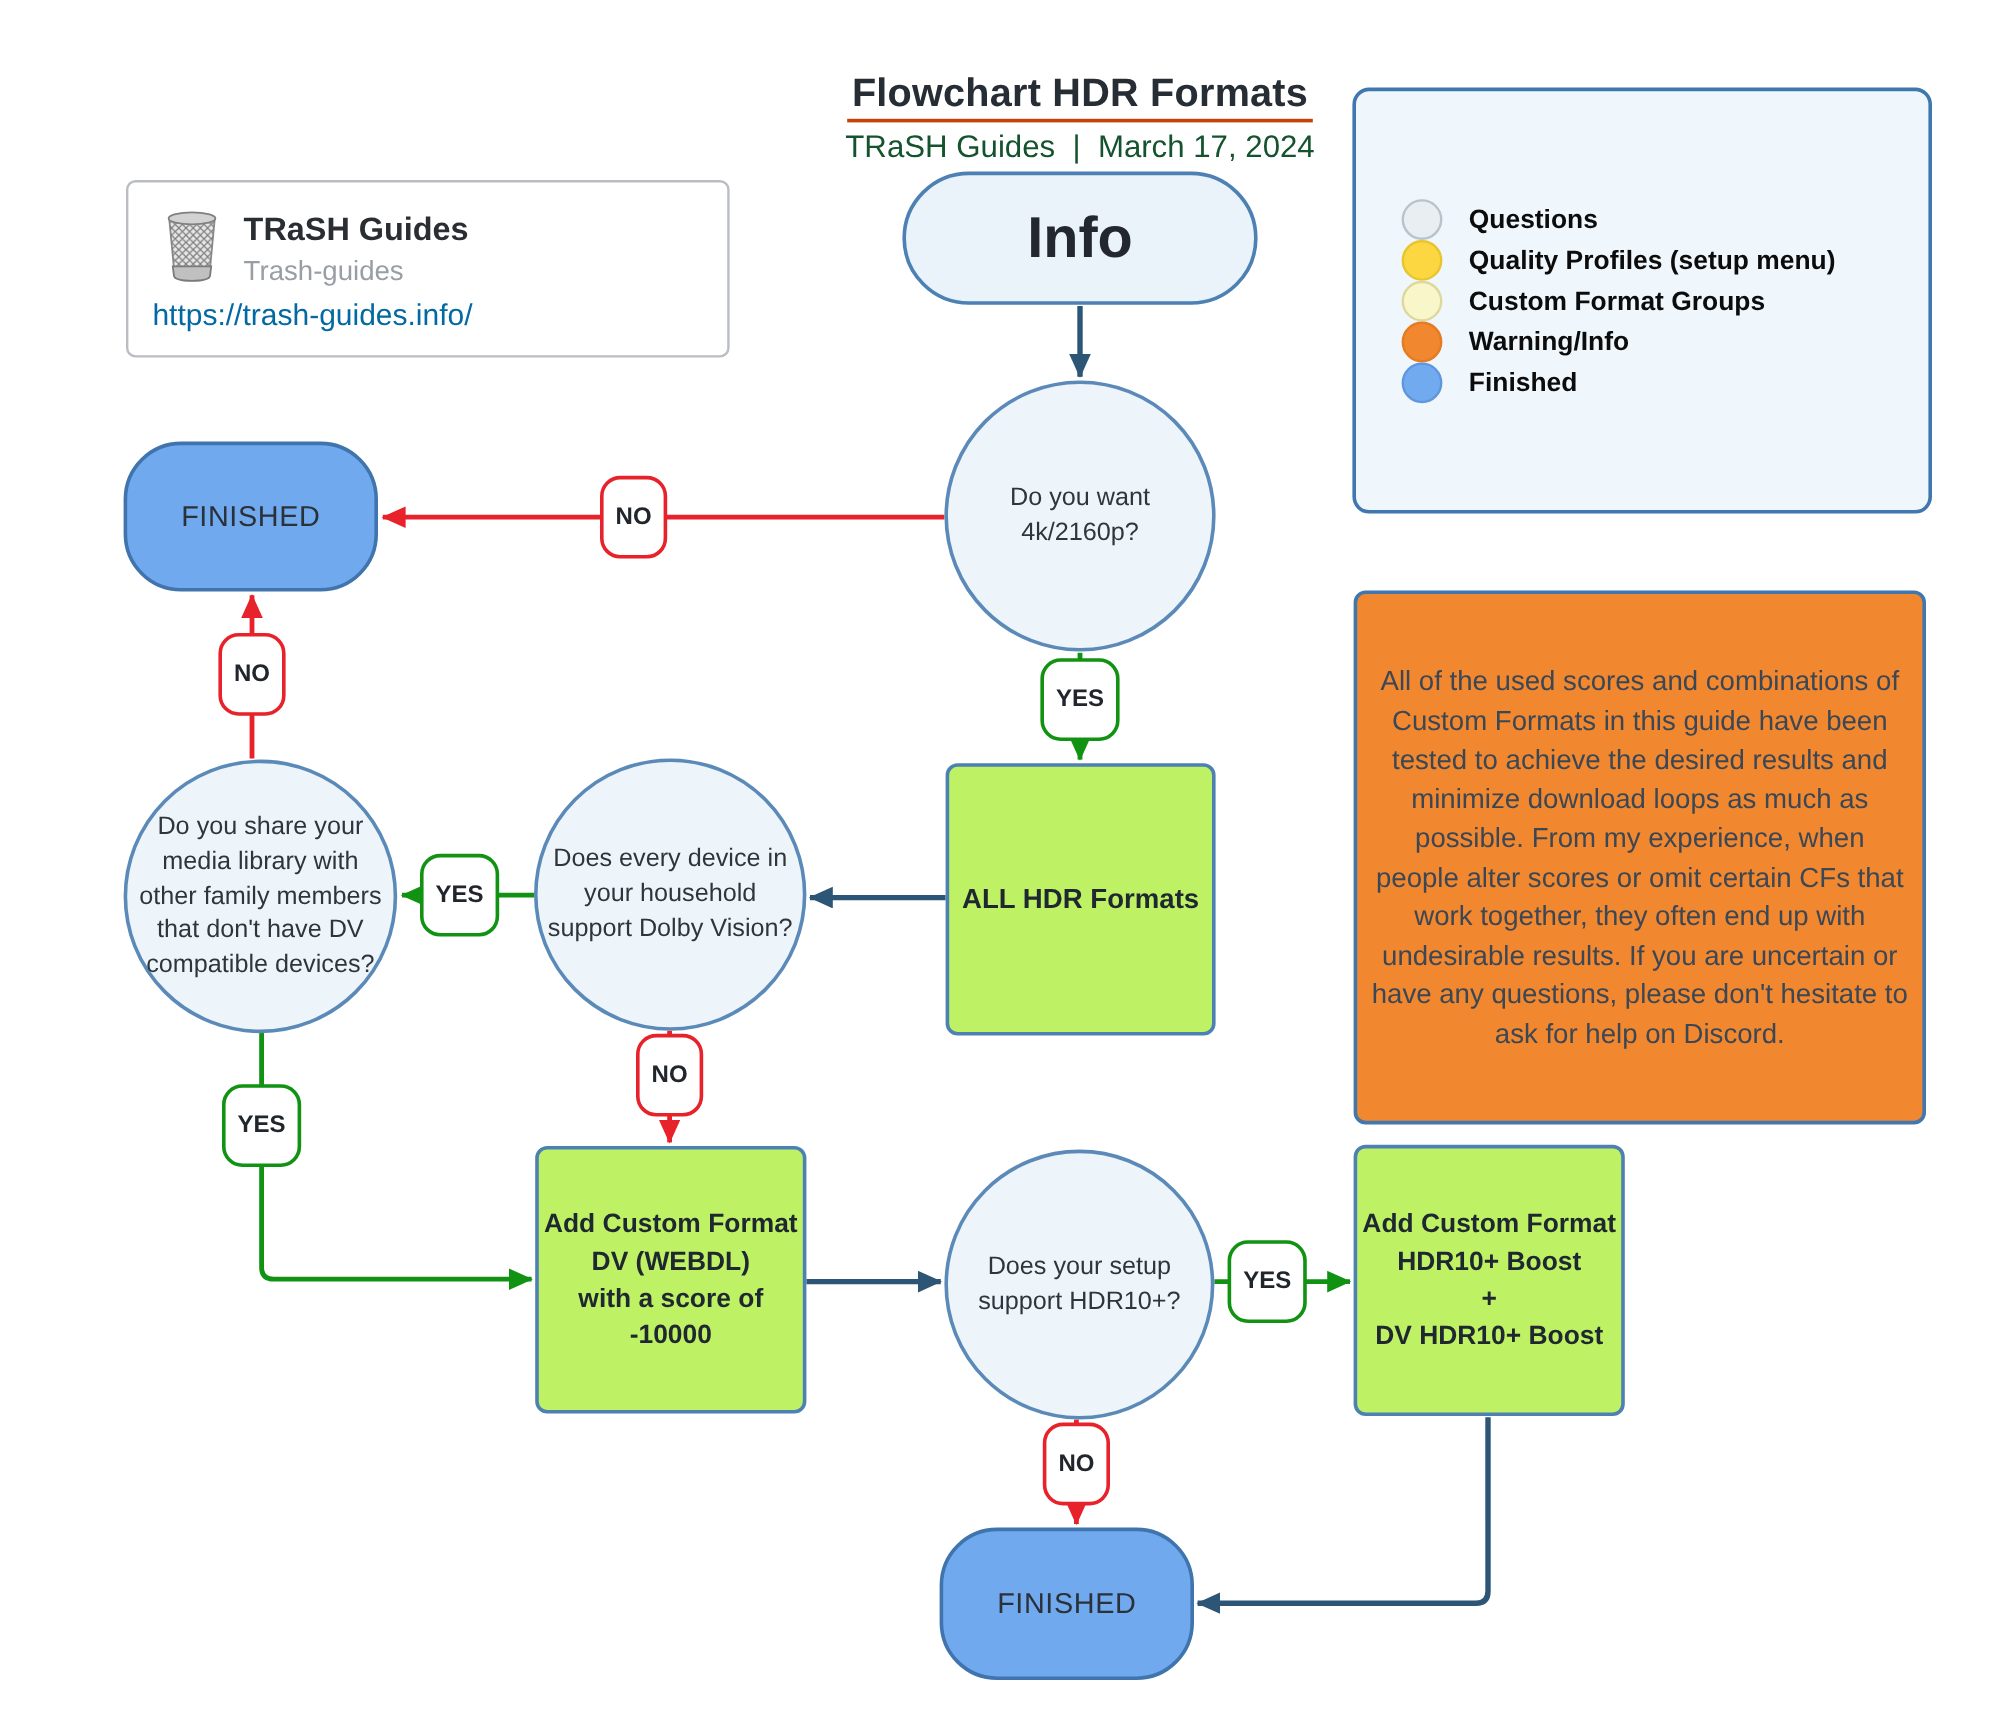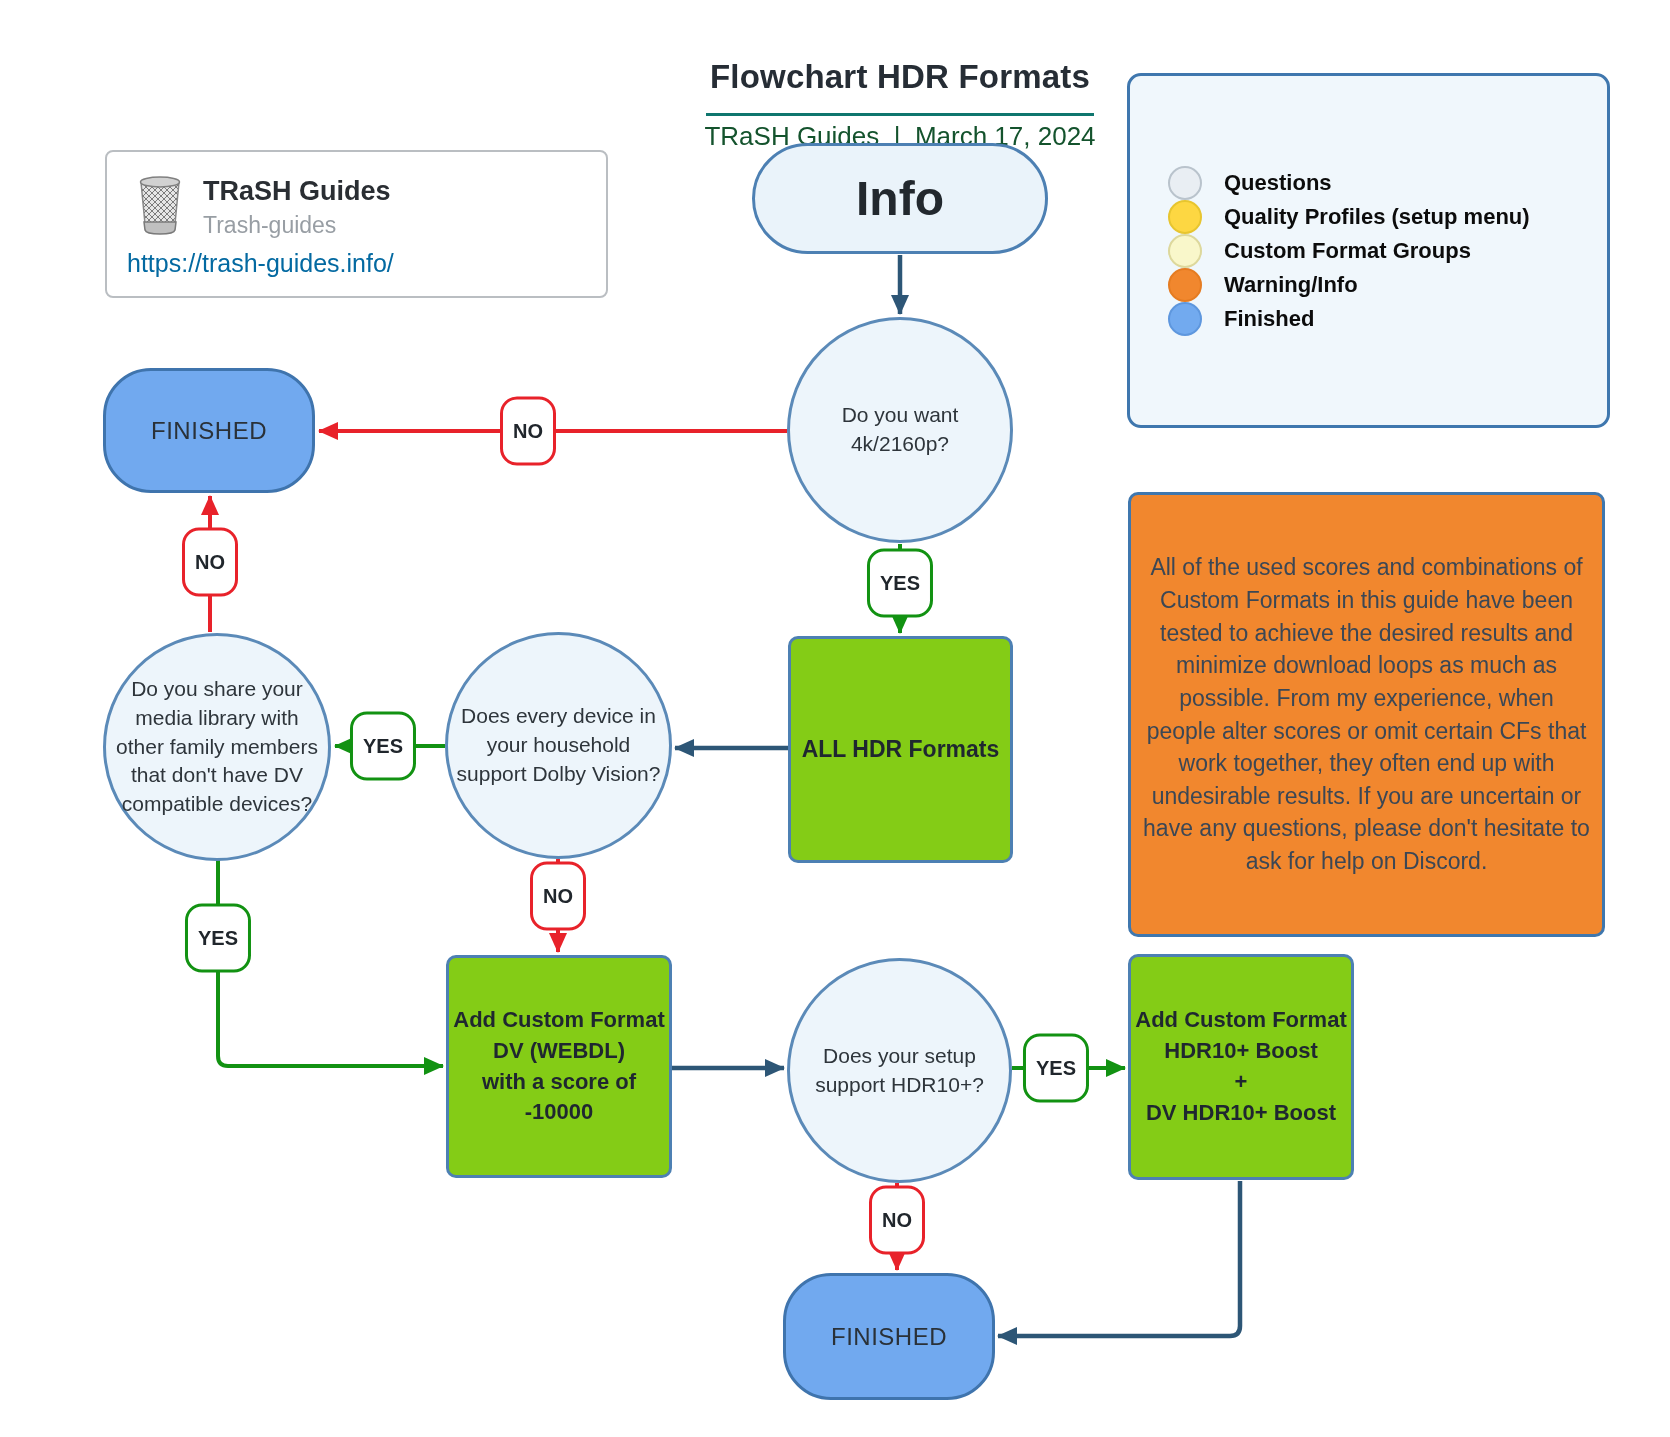--- a/index.html
+++ b/index.html
@@ -10,21 +10,21 @@
   
   .edges{position:absolute;left:0;top:0;width:1670px;height:1437px;pointer-events:none;}
   .edge{fill:none;stroke-width:4px;}
   .edge-navy{stroke:#2d5676;stroke-width:4.5px;}
   .edge-red{stroke:#e8222a;}
   .edge-green{stroke:#129212;}
   
   .header{position:absolute;left:560px;top:58px;width:680px;text-align:center;}
   .title{
     display:inline-block;font-size:33px;font-weight:bold;color:#262d35;
-    border-bottom:3px solid #0f766e;padding:0 4px 17px 4px;letter-spacing:.2px;
+    border-bottom:3px solid #c2410c;padding:0 4px 3px 4px;letter-spacing:.2px;
   }
   .subtitle{margin-top:5px;font-size:26px;color:#14532d;white-space:pre;}
   
   .src-card{
     position:absolute;left:105px;top:150px;width:503px;height:148px;
     background:#ffffff;border:2px solid #babec2;border-radius:8px;box-sizing:border-box;
   }
   .src-icon{position:absolute;left:27px;top:20px;width:52px;height:64px;}
   .src-title{position:absolute;left:96px;top:24px;font-size:27px;font-weight:bold;color:#2a2e33;}
   .src-sub{position:absolute;left:96px;top:60px;font-size:23px;color:#989ea4;}
@@ -50,21 +50,21 @@
         text-align:center;box-sizing:border-box;white-space:pre-line;}
   .start-node{
     background:#eaf3fa;border:3.5px solid #4d80b3;border-radius:60px;
     font-size:48px;font-weight:bold;color:#22282e;
   }
   .q-node{
     background:#edf5fb;border:3px solid #5b8ab8;border-radius:50%;
     font-size:21px;color:#2e353b;line-height:1.38;
   }
   .cf-node{
-    background:#84cc16;border:3px solid #4d80b3;border-radius:10px;
+    background:#bef264;border:3px solid #4d80b3;border-radius:10px;
     font-size:22px;font-weight:bold;color:#1f2730;line-height:1.4;
   }
   .fin-node{
     background:#71a9ef;border:3px solid #3f74ad;border-radius:48px;
     font-size:24px;color:#2a3138;letter-spacing:.5px;
   }
   
   .pill{
     position:absolute;transform:translate(-50%,-50%);
     background:#ffffff;border-radius:17px;padding:18px 10px;

